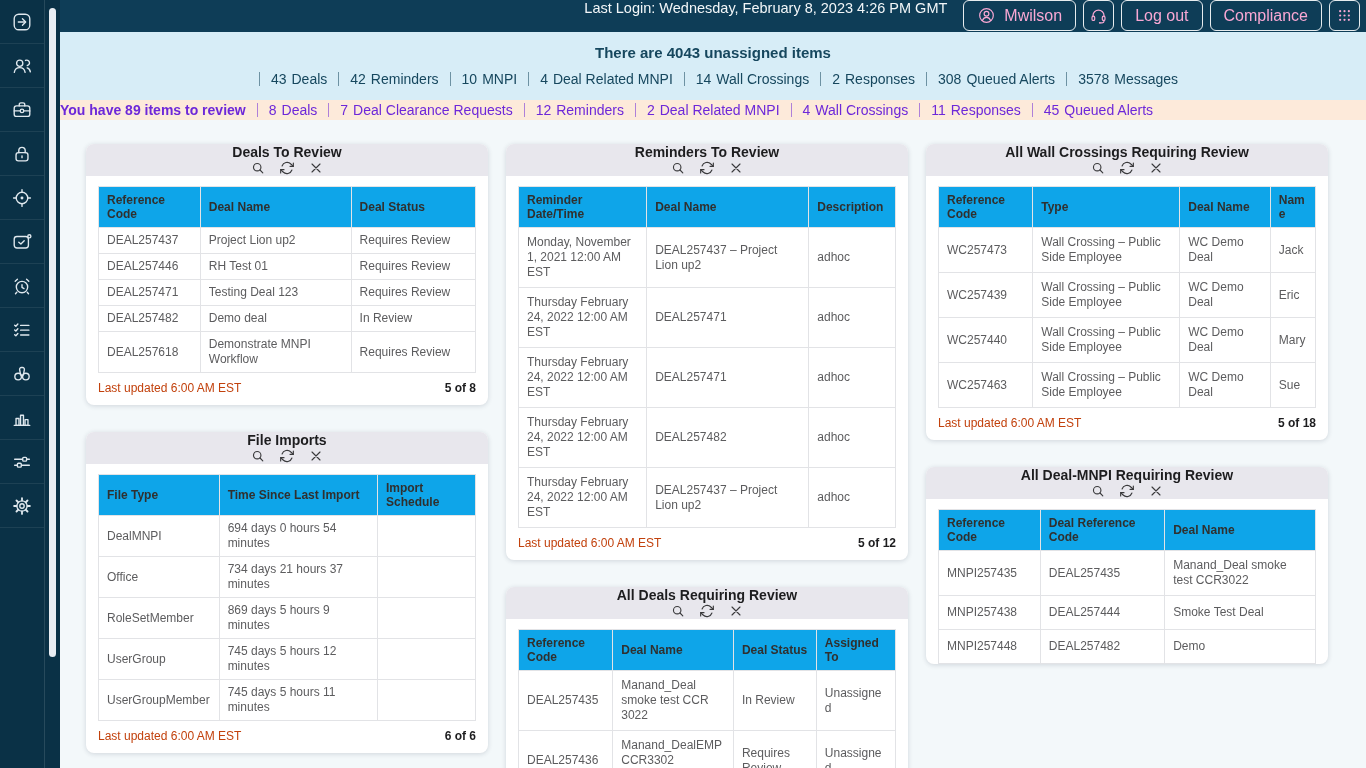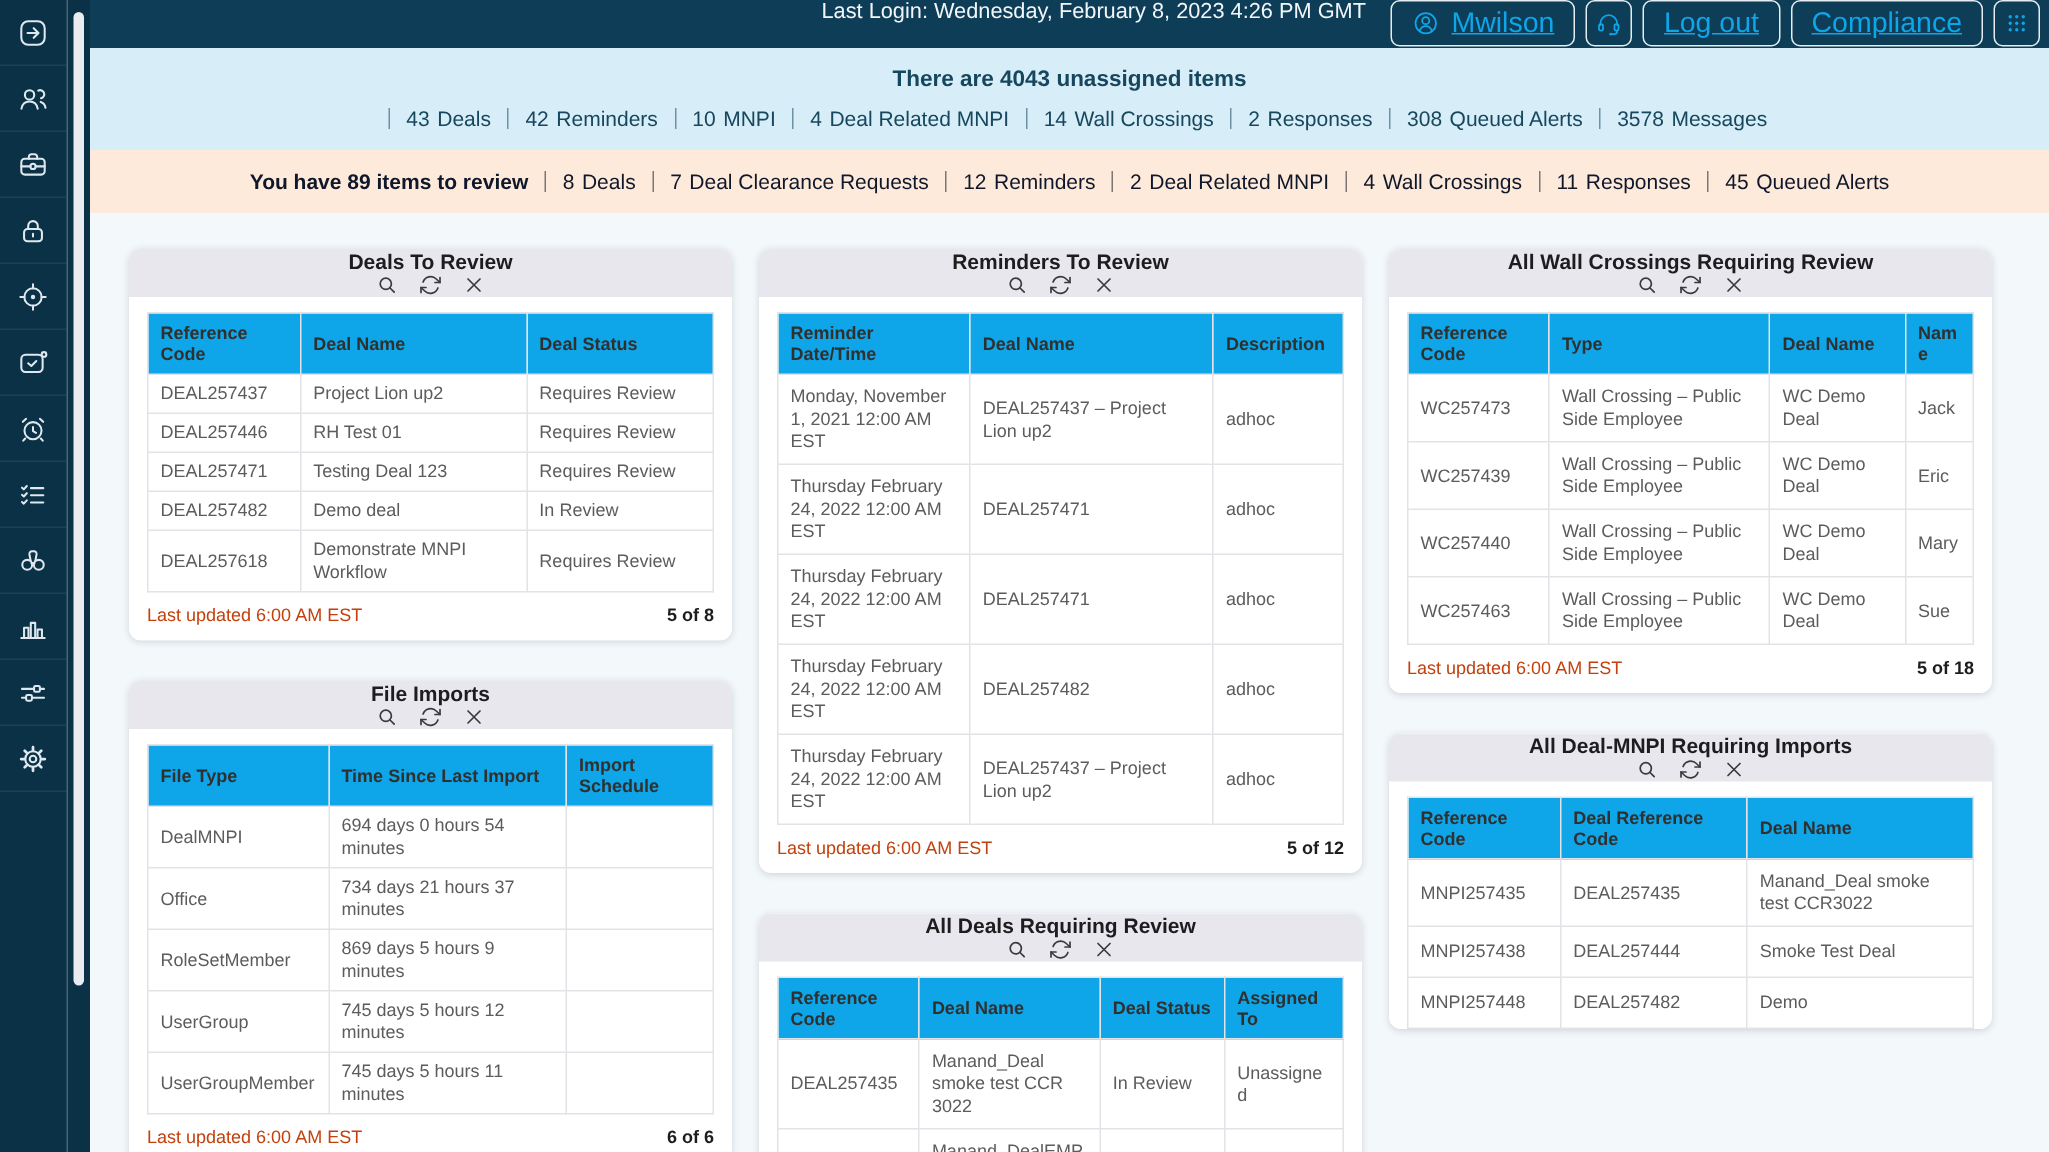--- a/index.html
+++ b/index.html
@@ -17,31 +17,31 @@
   .rail { width:15px; background:#0a3146; position:relative; flex:none; }
   .rail .thumb { position:absolute; top:8px; left:4px; width:7px; height:649px; background:#e9edf2; border-radius:4px; }
 
   
   .main { flex:1; display:flex; flex-direction:column; min-width:0; }
 
   .topbar { height:32px; background:#0e3d57; display:flex; align-items:flex-start; justify-content:flex-end;
             gap:7px; padding:0 6px; color:#fff; flex:none; }
   .last-login { font-size:14.5px; color:#f2f6f8; margin-right:9px; }
   .tb-btn { display:flex; align-items:center; gap:8px; height:31px; padding:0 13px; background:transparent;
-            border:1.5px solid rgba(255,255,255,.9); border-radius:6px; color:#0ea5e9; font-size:19px;
-            font-family:inherit; cursor:pointer;text-decoration:underline; }
+            border:1.5px solid rgba(255,255,255,.9); border-radius:6px; color:#f9a8d4; font-size:16px;
+            font-family:inherit; cursor:pointer; }
   .tb-btn svg { width:19px; height:19px; }
   .tb-btn.icon-only { width:31px; padding:0; justify-content:center; }
 
   
   .banner-blue { background:#d7edf7; color:#16475e; text-align:center; padding:12px 10px 13px; flex:none; }
   .banner-blue .b-title { font-size:15px; font-weight:700; }
   .banner-blue .stats { margin-top:10px; font-size:14px; }
-  .banner-orange { background:#fdeada; color:#0f172a; height:42px; display:flex; align-items:center;
-                   justify-content:center; font-size:14px; flex:none; }
+  .banner-orange { background:#fdeada; color:#6d28d9; height:20px; display:flex; align-items:center;
+                   justify-content:flex-start; font-size:14px; flex:none; }
   .banner-orange .b-title { font-weight:700; }
   .stats .sep { display:inline-block; width:1px; height:14px; background:currentColor; opacity:.55;
                 margin:0 11px; vertical-align:-2px; }
   .stats .stat b { font-weight:400; margin-right:5px; }
 
   
   .content { flex:1; background:#f3f8fa; padding:24px 0 0 26px; display:flex; gap:18px; align-items:flex-start; overflow:hidden; }
   .col { width:402px; flex:none; display:flex; flex-direction:column; gap:27px; }
 
   .card { background:#fff; border-radius:8px; box-shadow:0 1px 5px rgba(25,40,60,.16); overflow:hidden; }
@@ -538,21 +538,21 @@
               </table>
           </div>
           <div class="card-foot">
             <span class="updated">Last updated 6:00 AM EST</span>
             <span class="count">5 of 18</span>
           </div>
         </section>
 
         <section class="card roomy">
           <div class="card-head">
-            <span class="card-title">All Deal-MNPI Requiring Imports</span>
+            <span class="card-title">All Deal-MNPI Requiring Review</span>
             <span class="card-icons">
               <svg viewBox="0 0 24 24" fill="none" stroke="currentColor" stroke-width="1.7" stroke-linecap="round">
                   <circle cx="10.8" cy="10.8" r="5.6"></circle>
                   <path d="M15 15l4.2 4.2"></path>
                 </svg>
               <svg viewBox="0 0 24 24" fill="none" stroke="currentColor" stroke-width="1.7" stroke-linecap="round" stroke-linejoin="round">
                   <polyline points="21.5 4.5 21.5 9.5 16.5 9.5"></polyline>
                   <polyline points="2.5 19.5 2.5 14.5 7.5 14.5"></polyline>
                   <path d="M4.6 9A8 8 0 0 1 17.8 6L21.5 9.5M2.5 14.5 6.2 18a8 8 0 0 0 13.2-3"></path>
                 </svg>

